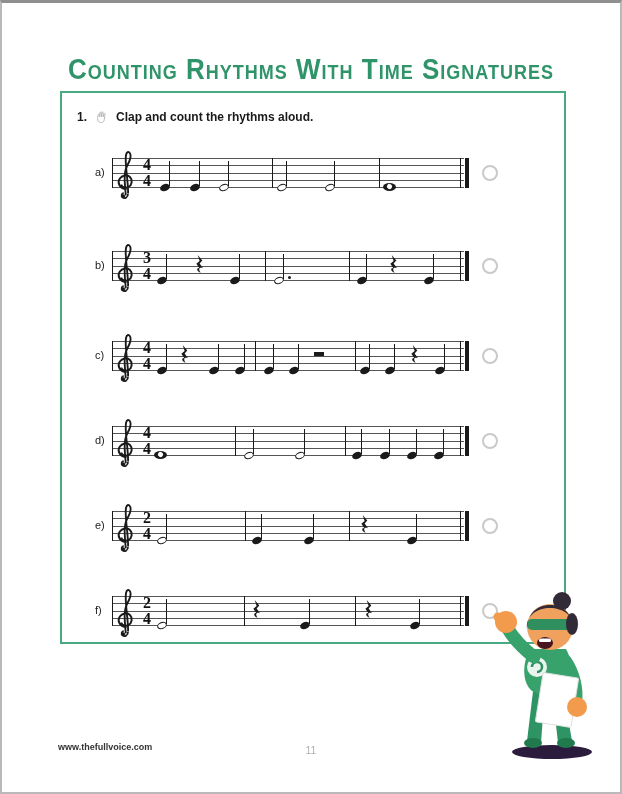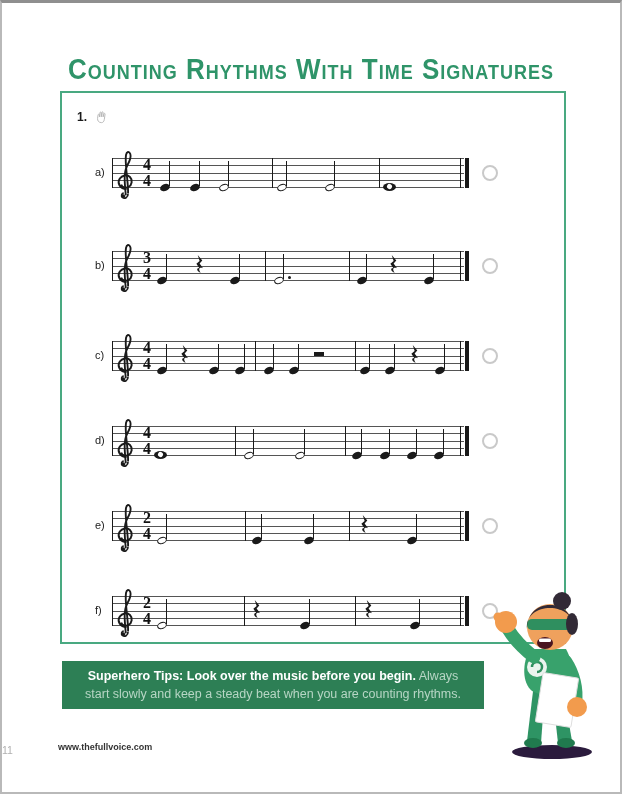--- a/index.html
+++ b/index.html
@@ -48,38 +48,39 @@
     background:var(--banner-green,#2d7f55);color:#fff;box-sizing:border-box;
     display:flex;align-items:center;justify-content:center;text-align:center;
     padding:4px 12px;font-size:12.5px;line-height:1.45;z-index:1;
   }
   #tips-banner .bold{font-weight:700;color:#ffffff;}
   #tips-banner .dim{font-weight:400;color:var(--banner-dim-text,#b7d6c5);}
   
   #character{position:absolute;left:480px;top:588px;width:135px;height:175px;z-index:5;}
   
   #website{position:absolute;left:56px;top:739px;font-size:9px;font-weight:700;color:#333;}
-  #page-number{position:absolute;left:0;top:741px;width:100%;text-align:left;font-size:10.5px;color:#b0b0b0;}
+  #page-number{position:absolute;left:0;top:741px;width:100%;text-align:center;font-size:10.5px;color:#b0b0b0;}
 </style>
 </head>
 <body>
 
 <div id="page">
 
   <h1 id="title">Counting Rhythms With Time Signatures</h1>
 
   <div id="exercise-box"></div>
 
   <div id="instruction-row">
     <span class="num">1.</span>
     <span style="display:inline-block;width:15px;height:16px;">
       <svg viewBox="0 0 16 16" width="15" height="16">
         <path d="M8 14 C5 14 3.6 12 3.8 9.4 L4.4 5.6 C4.5 4.8 5.6 4.8 5.7 5.6 L6 8 L6.3 3.4 C6.4 2.5 7.5 2.5 7.6 3.4 L7.8 7.8 L8.4 3 C8.5 2.2 9.6 2.2 9.6 3.1 L9.7 7.9 L10.6 4.6 C10.8 3.8 11.9 4 11.8 4.9 L11 10.6 C10.7 12.8 9.6 14 8 14 Z" fill="none" stroke="#b5b5b5" stroke-width="1"></path>
       </svg>
     </span>
+    <span class="txt">Clap and count the rhythms aloud.</span>
   </div>
 
   <div id="staves-layer">
       <div class="staff-row" style="top: 155px;">
         <span class="staff-label">a)</span>
         <div class="lines">
           <div class="sline" style="top: 0px;"></div>
           <div class="sline" style="top: 7.25px;"></div>
           <div class="sline" style="top: 14.5px;"></div>
           <div class="sline" style="top: 21.75px;"></div>
@@ -318,25 +319,20 @@
             </svg></div>
           <div class="nhead filled" style="left: 298px;"></div>
           <div class="stem" style="left: 306.6px;"></div>
           <div class="bar" style="left: 348px;"></div>
           <div class="endthick" style="left: 352.5px;"></div>
         </div>
         <div class="answer-circle"></div>
       </div>
     </div>
 
-  <div id="tips-banner">
-    <div>
-      <span class="bold">Superhero Tips: Look over the music before you begin.</span><span class="dim"> Always start slowly and keep a steady beat when you are counting rhythms.</span>
-    </div>
-  </div>
 
   <div id="character">
     <svg viewBox="0 0 135 175" width="135" height="175">
       <ellipse cx="70" cy="161" rx="40" ry="7" fill="#2b1b3d"></ellipse>
       <path d="M52 92 L45 150 L59 152 L63 98 Z" fill="#2e9464"></path>
       <path d="M80 92 L90 150 L76 152 L70 98 Z" fill="#2e9464"></path>
       <ellipse cx="51" cy="152" rx="9" ry="5" fill="#207a4e"></ellipse>
       <ellipse cx="84" cy="152" rx="9" ry="5" fill="#207a4e"></ellipse>
       <path d="M84 70 C92 82 96 98 94 112" stroke="#38a26c" stroke-width="12" fill="none" stroke-linecap="round"></path>
       <path d="M48 58 C40 72 40 92 50 100 C62 106 74 106 82 100 C92 90 92 72 84 58 Z" fill="#38a26c"></path>

